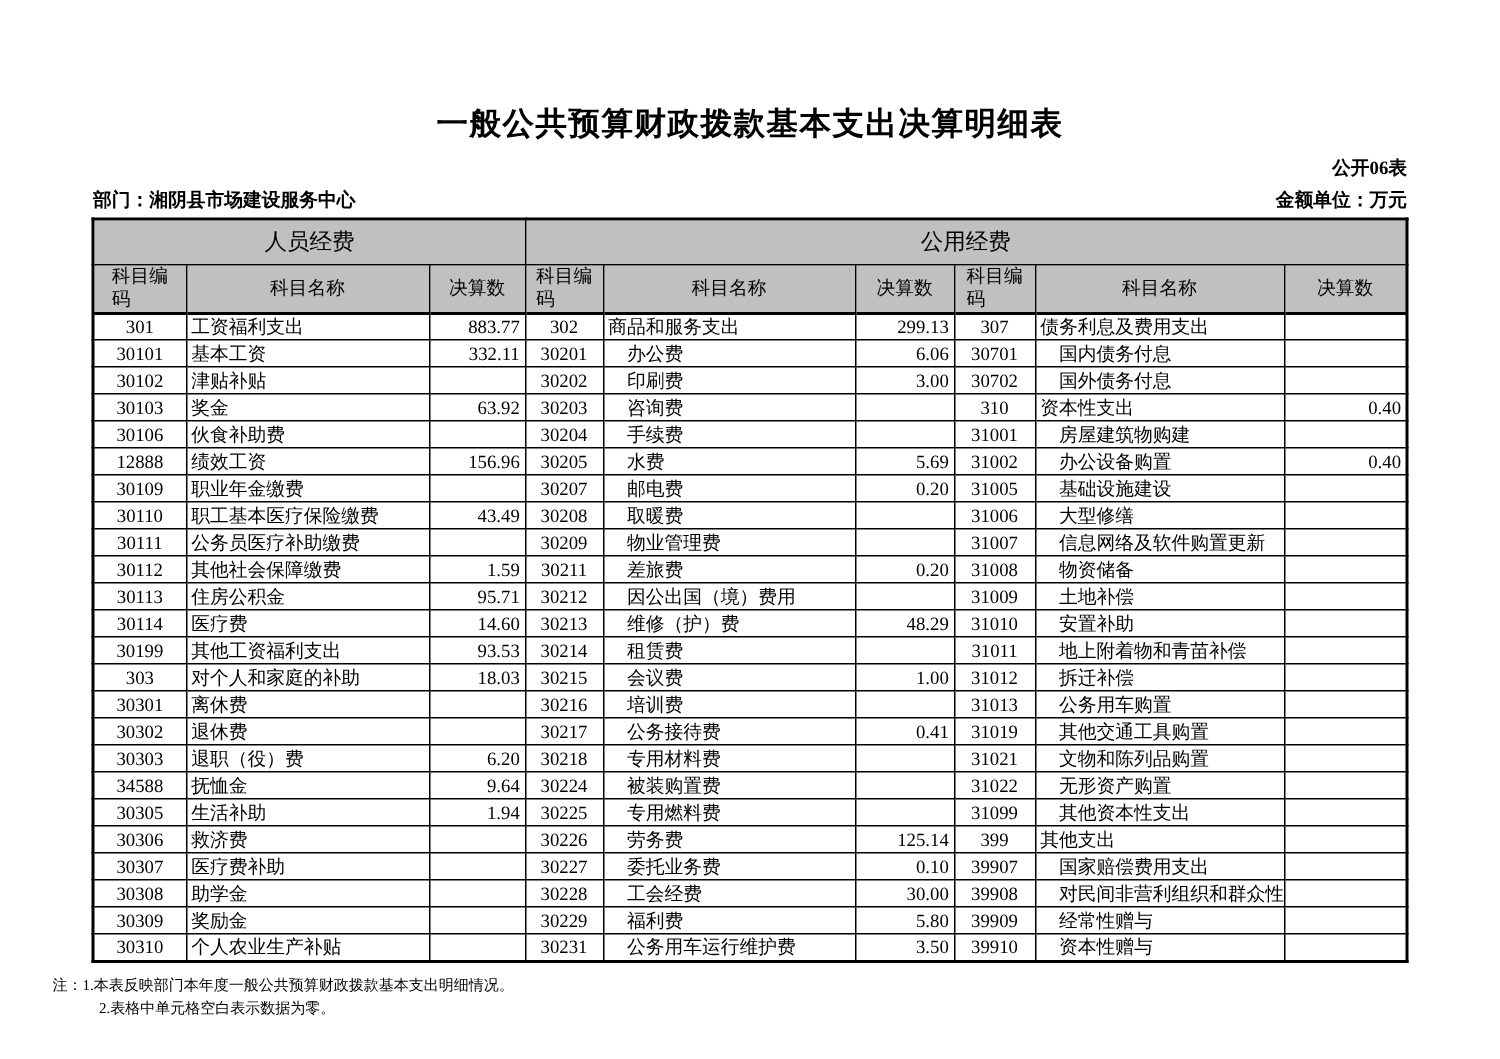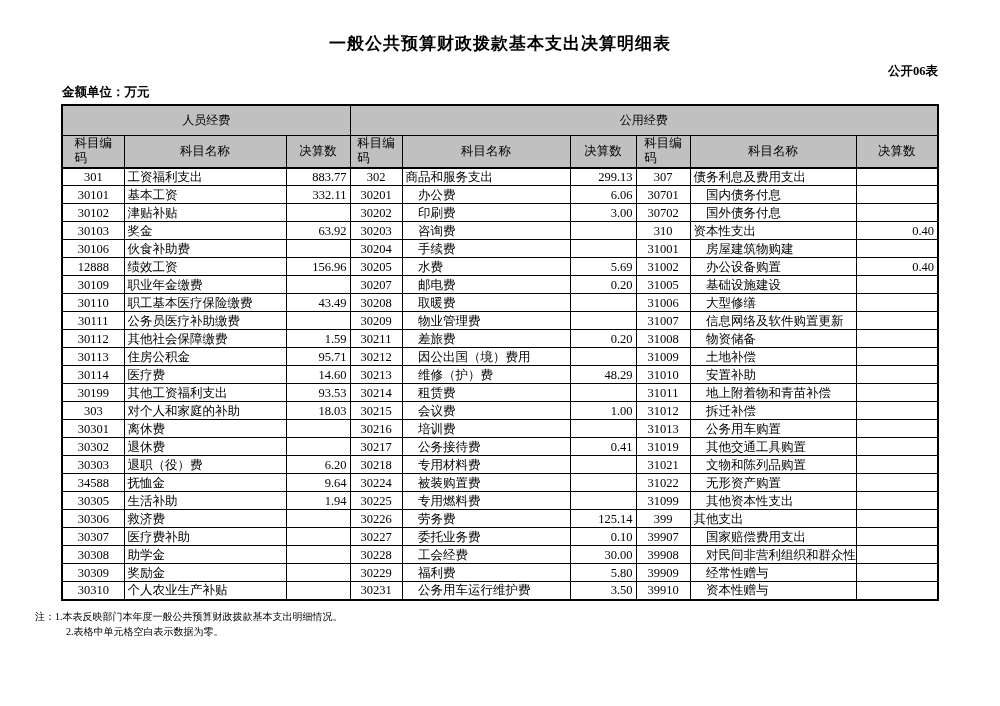--- a/index.html
+++ b/index.html
@@ -6,23 +6,24 @@
   body {
     width:1000px; height:706px;
     font-family:"Liberation Serif","DejaVu Serif",serif;
     color:#000;
   }
   .page { position:relative; width:1000px; height:706px; overflow:hidden; }
 
   .title {
     padding-top:32px;
     text-align:center;
-    font-size:17px;
+    font-size:21px;
     font-weight:bold;
     letter-spacing:1px;
+    margin-top:36px;
   }
 
   .meta { width:876px; margin:8px auto 0; font-size:12.5px;font-weight:bold; }
   .meta-top { text-align:right; }
   .meta-row { display:flex; justify-content:space-between; margin-top:4px; }
 
   table.budget {
     width:876px; margin:3px auto 0;
     border-collapse:collapse;
     border:2px solid #000;
@@ -30,21 +31,21 @@
   }
   .budget th, .budget td {
     border:1px solid #000;
     font-size:12.5px;
     font-weight:normal;
     padding:0 3px;
     overflow:hidden;
     box-sizing:border-box;
   }
   .budget thead th { background:#c0c0c0; text-align:center; vertical-align:middle; }
-  tr.group-row th { height:30px; font-size:12px; }
+  tr.group-row th { height:30px; font-size:15px; }
   tr.sub-row th  { height:31px; border-bottom:2px solid #000; }
   .hdr-code { display:inline-block; width:3em; text-align:left; line-height:1.25; }
 
   .budget td { height:18px; line-height:1.15; vertical-align:middle; }
   td.code { text-align:center; }
   td.name { text-align:left; white-space:nowrap; }
   td.name-l { white-space:normal; }
   td.val  { text-align:right; }
 
   .notes { margin:8px 0 0 35px; font-size:10px; line-height:1.55; }
@@ -53,20 +54,21 @@
 </head>
 <body>
 
 <div class="page">
 
   <div class="title">一般公共预算财政拨款基本支出决算明细表</div>
 
   <div class="meta">
     <div class="meta-top">公开06表</div>
     <div class="meta-row">
+      <span>部门：湘阴县市场建设服务中心</span>
       <span>金额单位：万元</span>
     </div>
   </div>
 
   <table class="budget">
     <colgroup>
       <col style="width:62px">
         <col style="width:162px">
         <col style="width:64px">
       <col style="width:52px">

